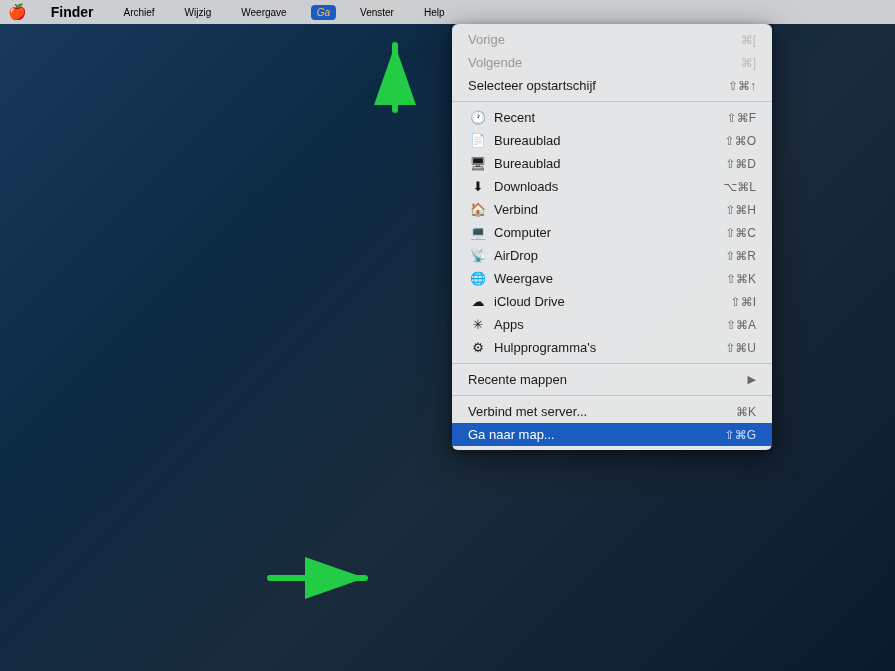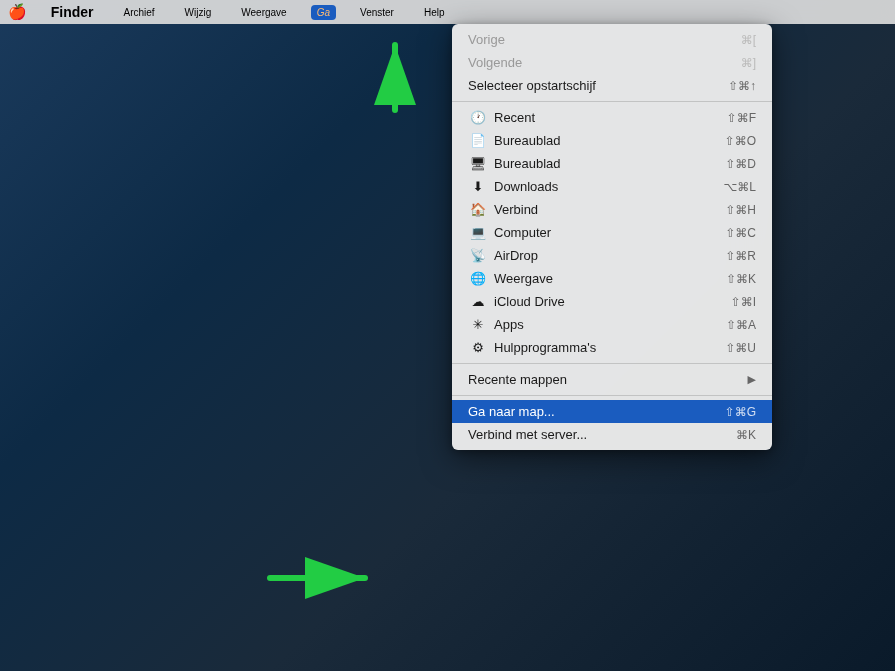--- a/index.html
+++ b/index.html
@@ -242,27 +242,27 @@
 
   <div class="menu-separator"></div>
 
   <div class="menu-item">
     <span class="menu-label">Recente mappen</span>
     <span class="menu-arrow">▶</span>
   </div>
 
   <div class="menu-separator"></div>
 
+  <div class="menu-item">
+    <span class="menu-label">Verbind met server...</span>
+    <span class="menu-shortcut">⌘K</span>
+  </div>
   <div class="menu-item highlighted">
     <span class="menu-label">Ga naar map...</span>
     <span class="menu-shortcut" style="color:rgba(255,255,255,0.8)">⇧⌘G</span>
-  </div>
-  <div class="menu-item">
-    <span class="menu-label">Verbind met server...</span>
-    <span class="menu-shortcut">⌘K</span>
   </div>
 
 </div>
 
 <svg class="green-arrow arrow-down-svg" width="120" height="70" style="position:absolute; bottom: 58px; left: 260px;">
   <defs>
     <marker id="arrowhead-right" markerWidth="10" markerHeight="7" refX="10" refY="3.5" orient="auto">
       <polygon points="0 0, 10 3.5, 0 7" fill="#22cc44"></polygon>
     </marker>
   </defs>

